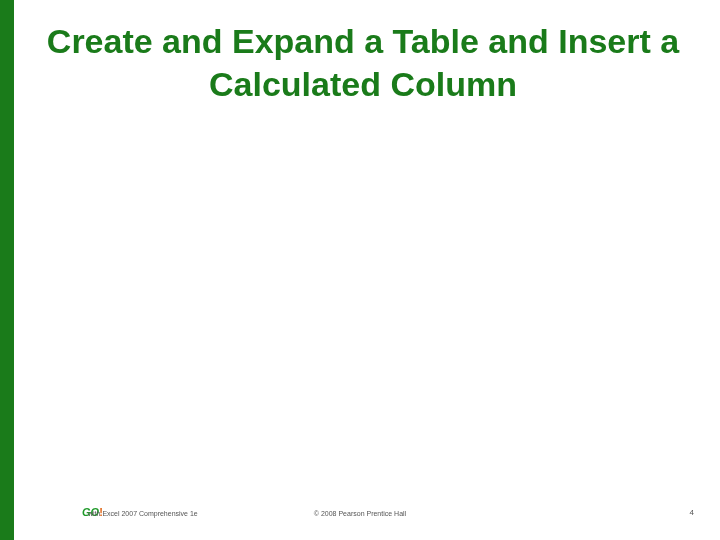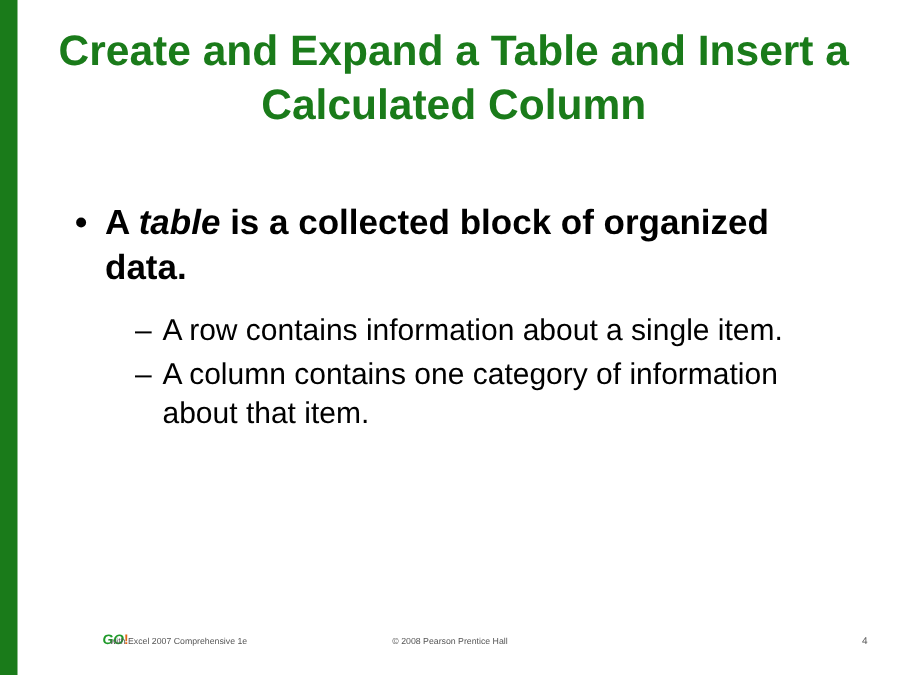--- a/index.html
+++ b/index.html
@@ -125,29 +125,20 @@
   }
 </style>
 </head>
 <body>
 
 <div class="slide">
   <div class="left-bar"></div>
 
   <div class="title">Create and Expand a Table and Insert a Calculated Column</div>
 
-  <div class="body">
-    <div class="bullet1">
-      <span>A </span><span class="it">table</span><span> is a collected block of organized data.</span>
-    </div>
-    <div class="sublist">
-      <div class="bullet2">A row contains information about a single item.</div>
-      <div class="bullet2">A column contains one category of information about that item.</div>
-    </div>
-  </div>
 
   <div class="footer">
     <span class="go-logo">
       <span>GO</span><span class="bang">!</span>
     </span>
     <span class="book">with Excel 2007 Comprehensive 1e</span>
     <span class="copyright">© 2008 Pearson Prentice Hall</span>
     <span class="pagenum">4</span>
   </div>
 </div>

